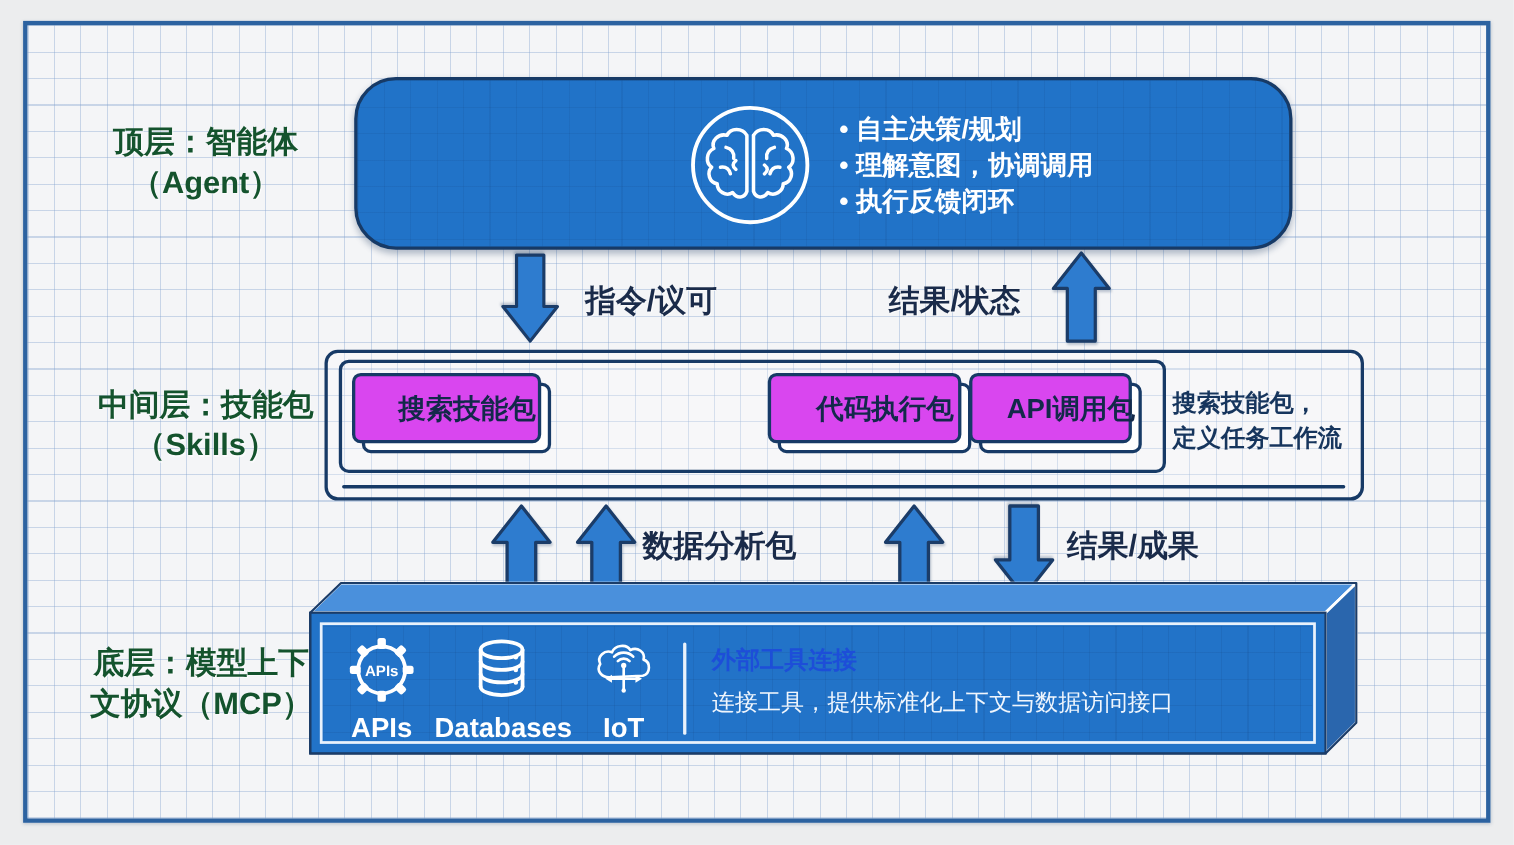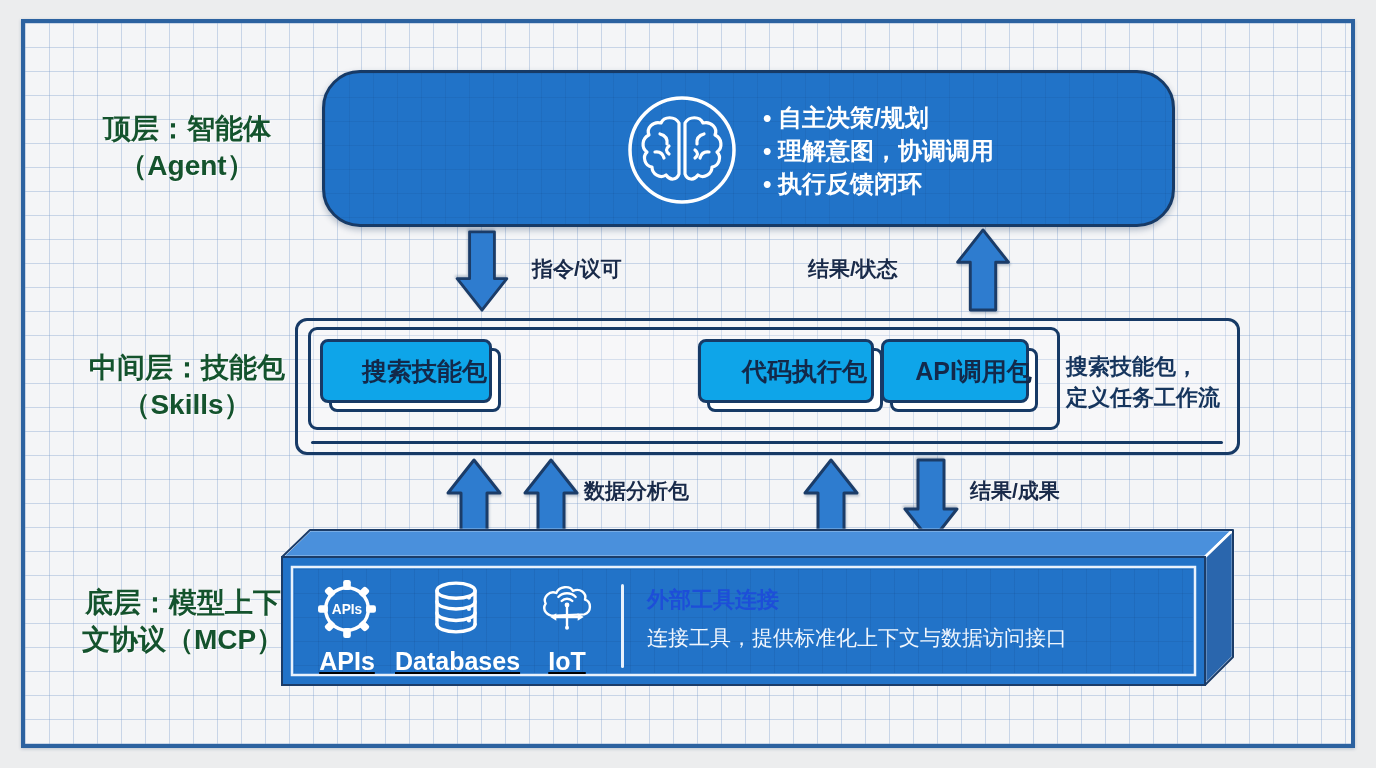--- a/index.html
+++ b/index.html
@@ -37,21 +37,21 @@
   .agent-bullets { position:absolute; left:763px; top:101px; list-style:none; }
   .agent-bullets li {
     font-size:24px; font-weight:bold; color:#ffffff; line-height:33px; white-space:nowrap;
   }
   .agent-bullets li::before { content:"•  "; }
 
   
   .flow-arrow { position:absolute; filter:drop-shadow(1px 2px 1px rgba(20,50,90,.25)); }
   .rot180 { transform:rotate(180deg); }
   .flow-label {
-    position:absolute; font-size:21px; font-weight:bold; color:#1a2b4a; white-space:nowrap;
+    position:absolute; font-size:28px; font-weight:bold; color:#1a2b4a; white-space:nowrap;
     text-shadow: 1px 1px 0 rgba(255,255,255,.6);
   }
 
   
   .skills-outer {
     position:absolute; left:295px; top:318px; width:945px; height:137px;
     border:3px solid #173a66; border-radius:12px; background:rgba(255,255,255,.25);
   }
   .skills-inner {
     position:absolute; left:308px; top:327px; width:752px; height:103px;
@@ -60,38 +60,38 @@
   .skills-underline {
     position:absolute; left:311px; top:441px; width:912px; height:3px; background:#173a66; border-radius:2px;
   }
   .skill-card { position:absolute; top:339px; height:64px; }
   .skill-card .back {
     position:absolute; left:9px; top:9px; width:100%; height:100%;
     background:#ffffff; border:3px solid #173a66; border-radius:8px;
   }
   .skill-card .front {
     position:absolute; left:0; top:0; width:100%; height:100%;
-    background:#0ea5e9; border:3px solid #173a66; border-radius:8px;
+    background:#d946ef; border:3px solid #173a66; border-radius:8px;
     display:flex; align-items:center; justify-content:center;
     font-size:25px; font-weight:bold; color:#13294a; white-space:nowrap;padding-left:37px;
   }
   .skills-note {
     position:absolute; left:1066px; top:351px; width:172px;
     font-size:22px; font-weight:bold; color:#16355d; line-height:31px; white-space:nowrap;
   }
 
   
   .mcp-svg { position:absolute; left:270px; top:520px; }
   .mcp-grid-tint {
     position:absolute; left:294px; top:569px; width:899px; height:104px;
     background-image:
       repeating-linear-gradient(to right, rgba(10,35,80,.09) 0 1px, transparent 1px 24px),
       repeating-linear-gradient(to bottom, rgba(10,35,80,.09) 0 1px, transparent 1px 24px);
   }
-  .mcp-tool { position:absolute; text-align:center;text-decoration:underline; }
+  .mcp-tool { position:absolute; text-align:center; }
   .mcp-tool .tool-label {
     display:block; margin-top:2px; font-size:25px; font-weight:bold; color:#ffffff; white-space:nowrap;
   }
   .mcp-divider { position:absolute; left:621px; top:584px; width:3px; height:84px; background:#e9f2fc; border-radius:2px; }
   .mcp-title { position:absolute; left:647px; top:585px; font-size:22px; font-weight:bold; color:#1d4ed8; white-space:nowrap; }
   .mcp-subtitle { position:absolute; left:647px; top:624px; font-size:21px; color:#f0f6fd; white-space:nowrap; }
 
   .icon-stroke { fill:none; stroke:#ffffff; stroke-linecap:round; stroke-linejoin:round; }
 </style>
 </head>

